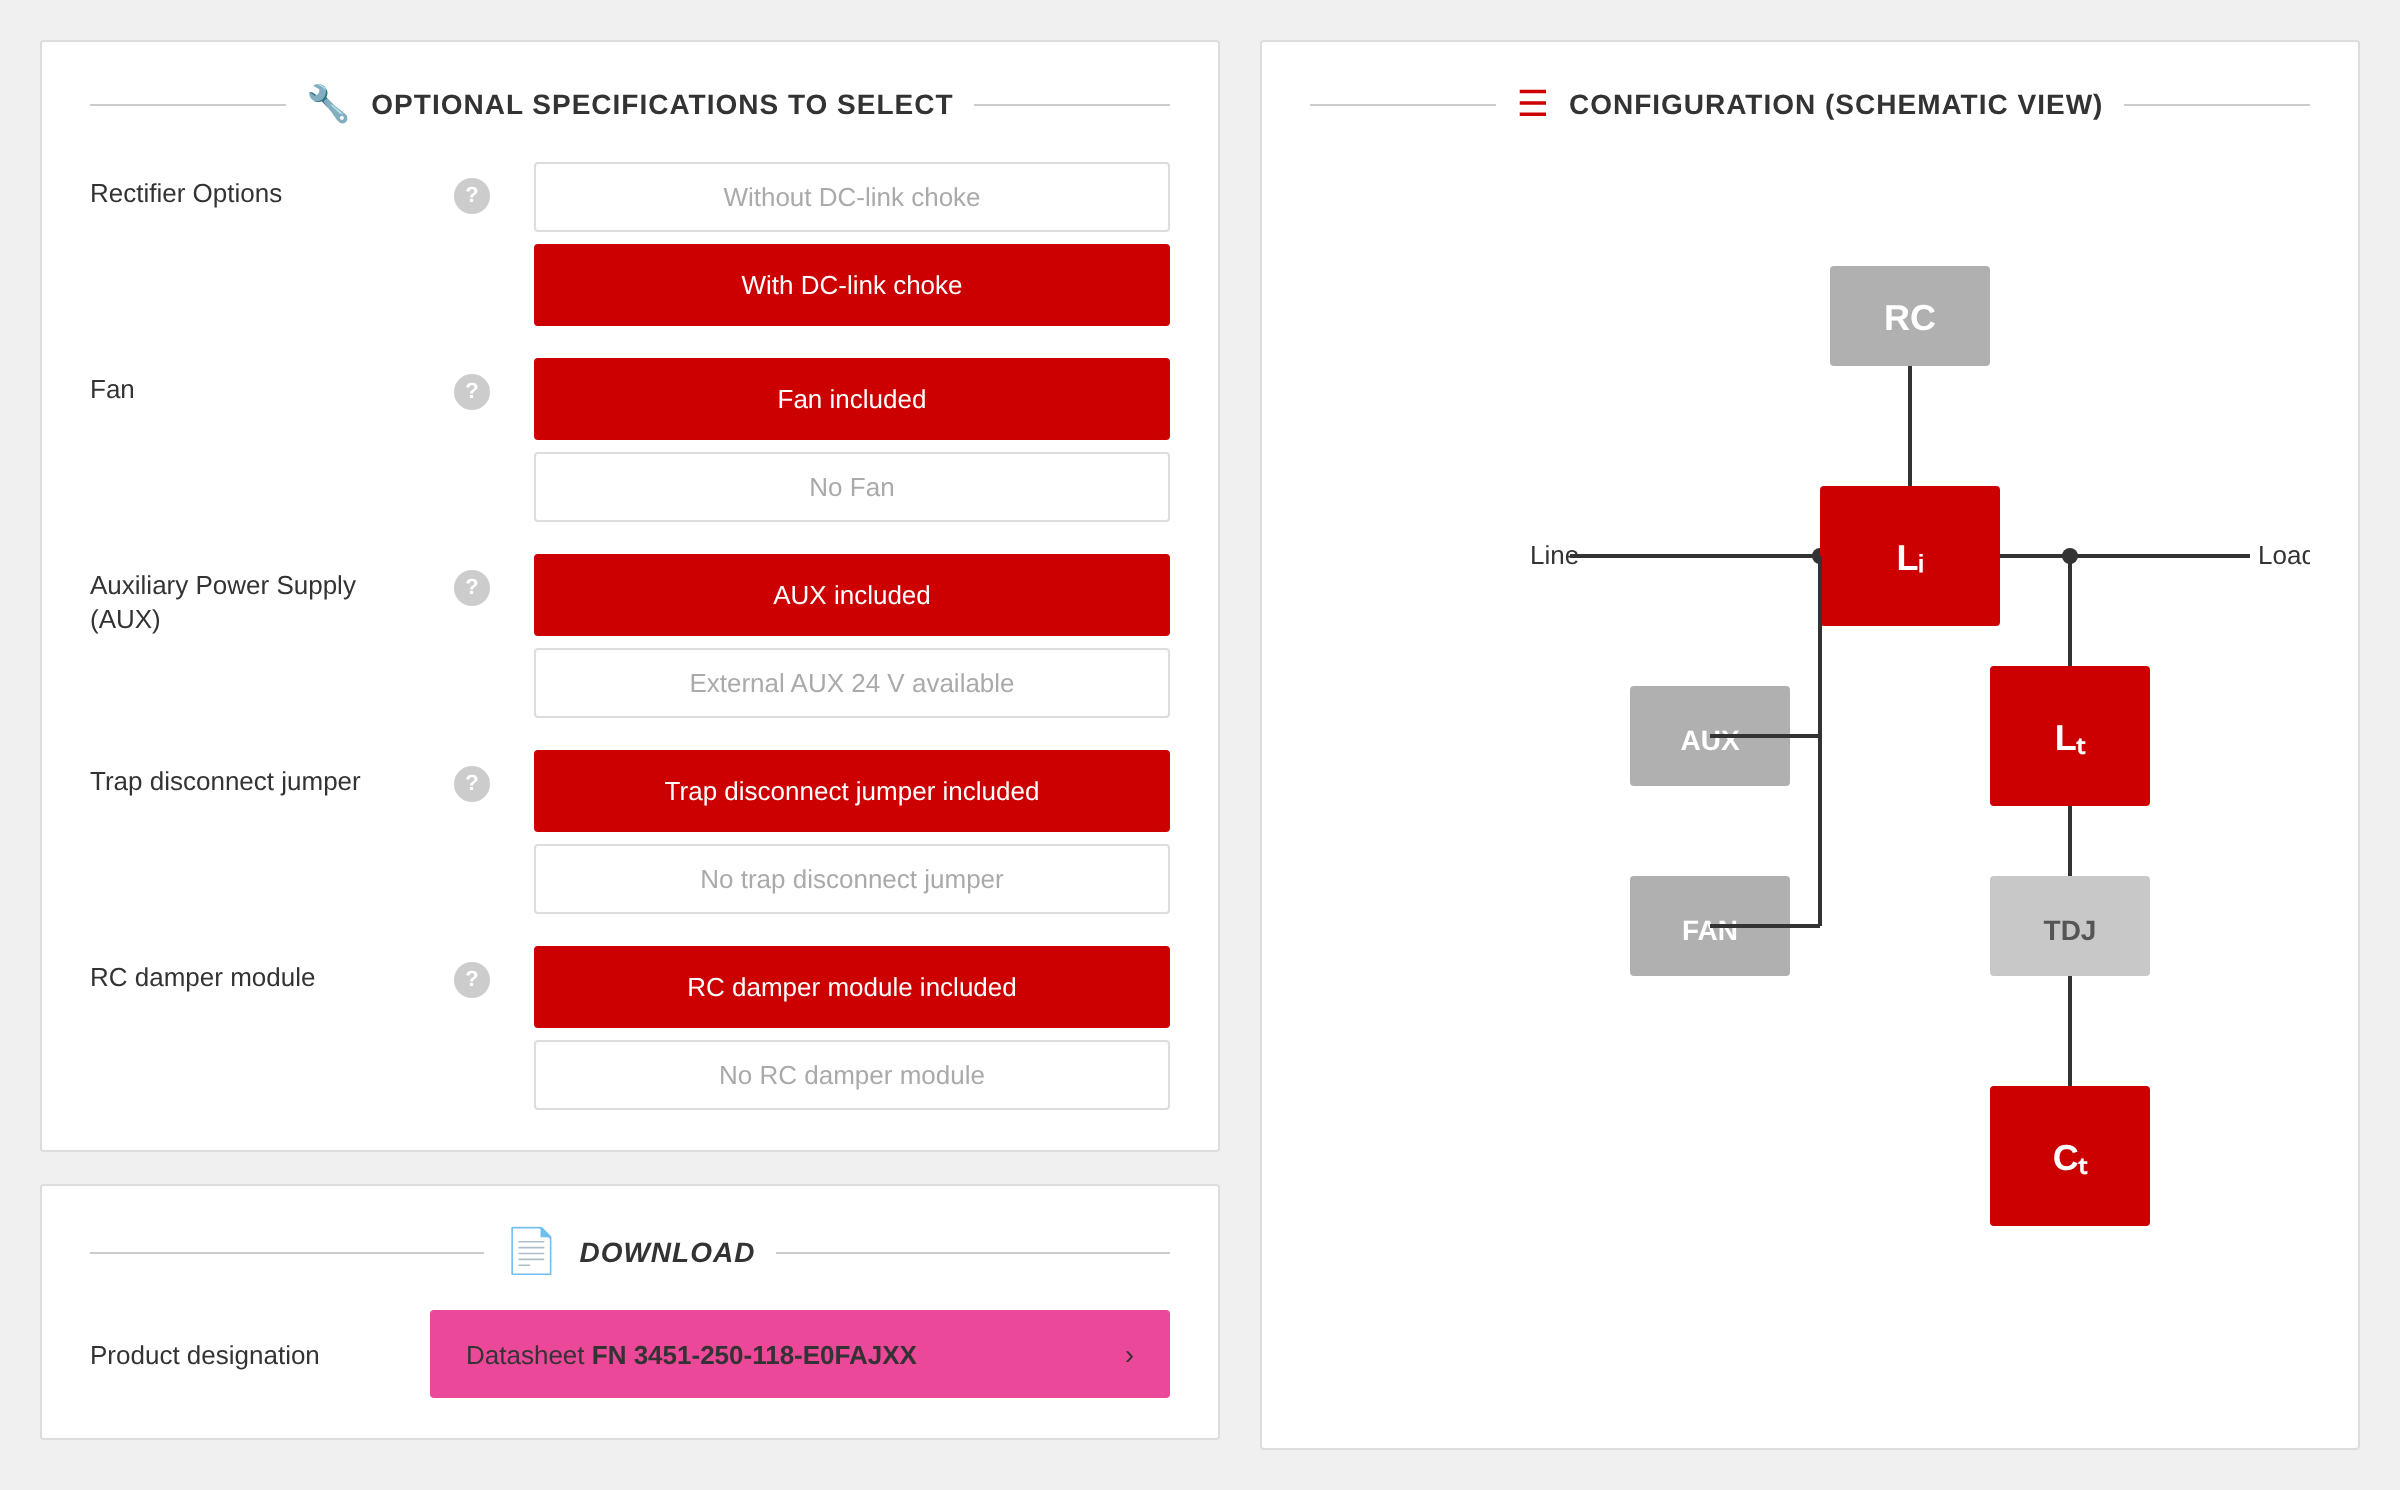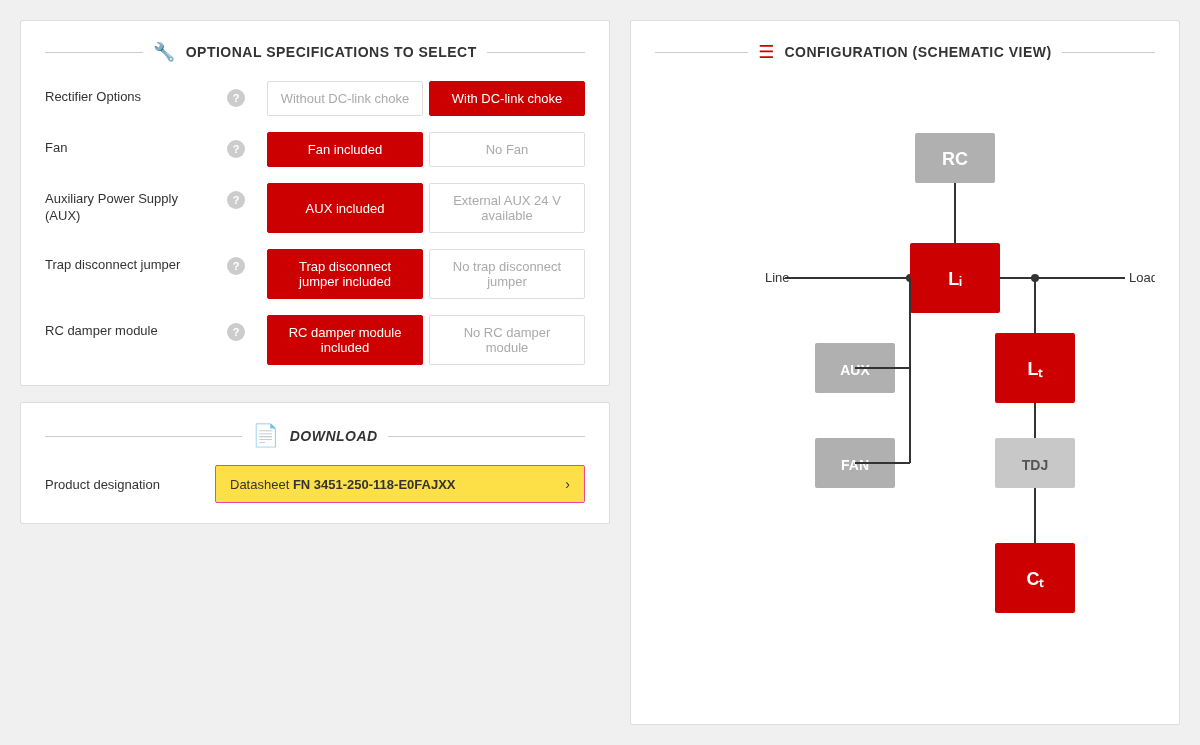--- a/index.html
+++ b/index.html
@@ -86,30 +86,30 @@
       display: flex;
       align-items: center;
       justify-content: center;
       flex-shrink: 0;
       margin-top: 8px;
       cursor: pointer;
     }
 
     .options-group {
       display: flex;
-      flex-direction: row;
+      flex-direction: column;
       gap: 6px;
       flex: 1;
     }
 
     .option-btn {
       width: 100%;
       padding: 9px 12px;
       font-size: 13px;
-      border: 1px solid #4c1d95;
+      border: 4px solid #4c1d95;
       border-radius: 2px;
       cursor: pointer;
       text-align: center;
       background: #fff;
       color: #888;
     }
 
     .option-btn.active {
       background: #cc0000;
       color: #fff;
@@ -155,25 +155,25 @@
       color: #333;
       flex-shrink: 0;
     }
 
     .download-btn {
       flex: 1;
       display: flex;
       align-items: center;
       justify-content: space-between;
       padding: 10px 14px;
-      border: 1px solid #ec4899;
+      border: 4px solid #ec4899;
       border-radius: 2px;
       font-size: 13px;
       color: #333;
-      background: #fde047;
+      background: #ec4899;
       cursor: pointer;
     }
 
     .download-btn .arrow {
       color: #333;
       font-size: 14px;
     }
 
     
     .right-panel {

